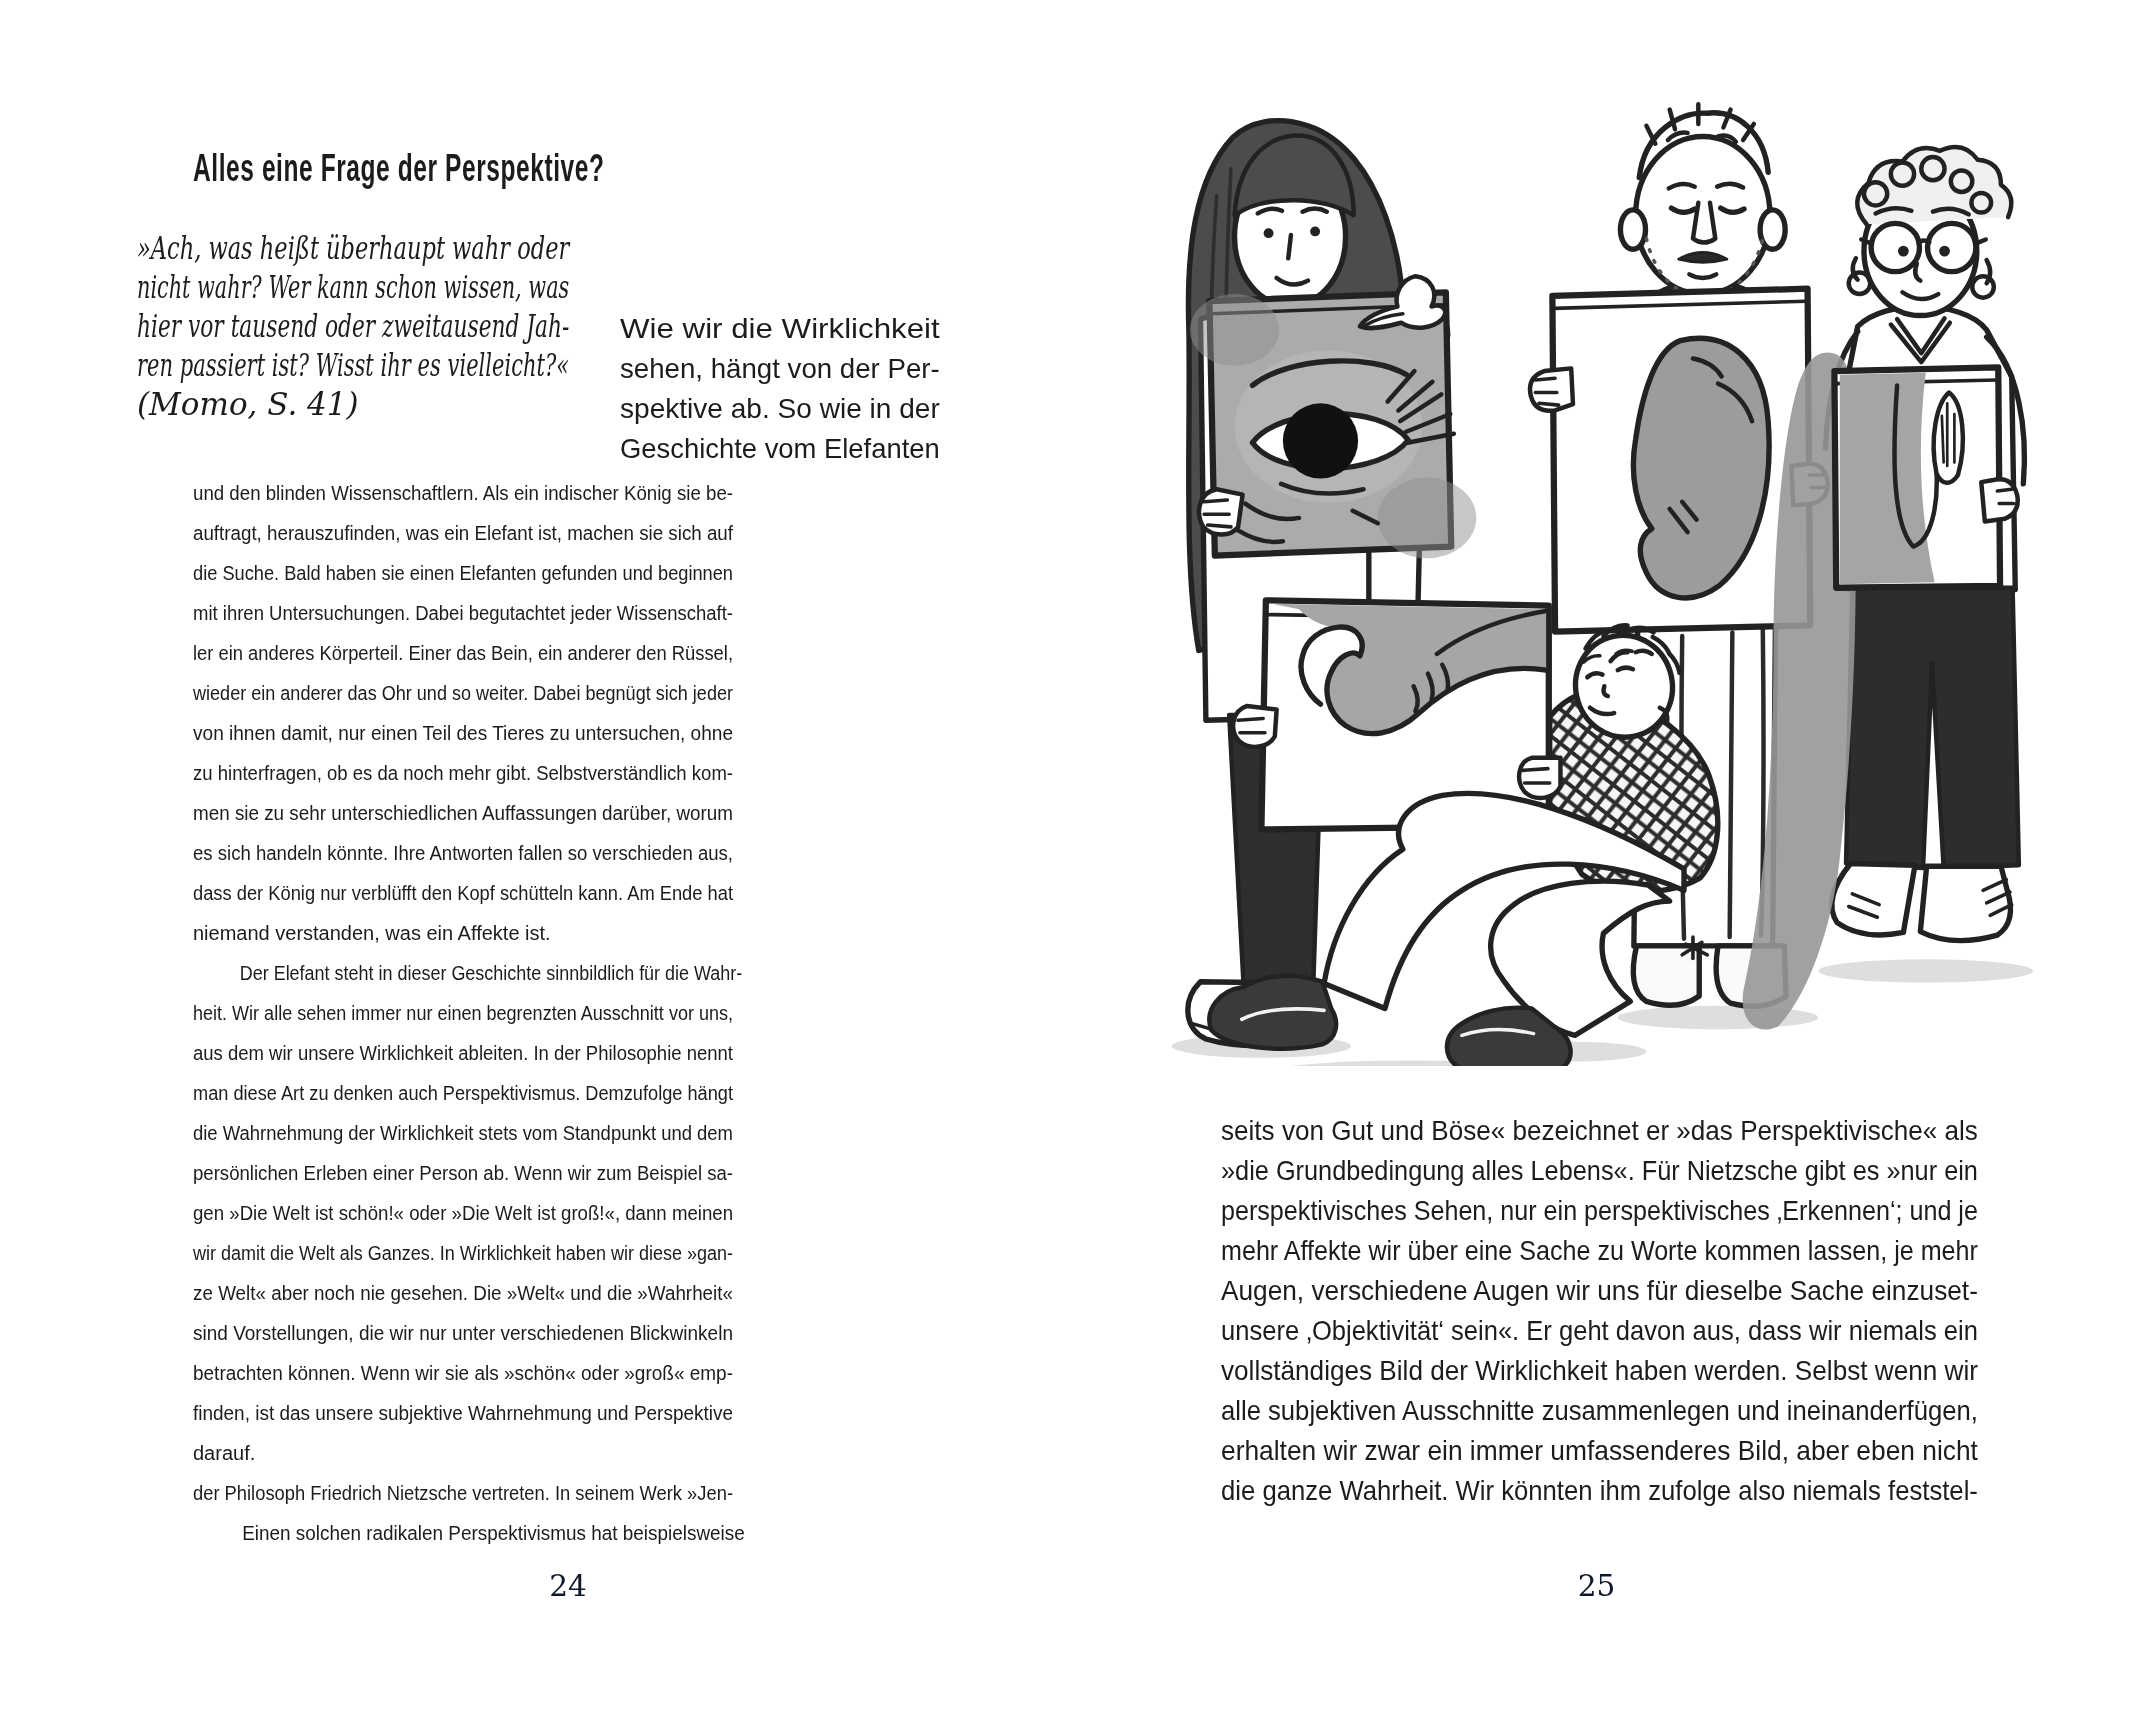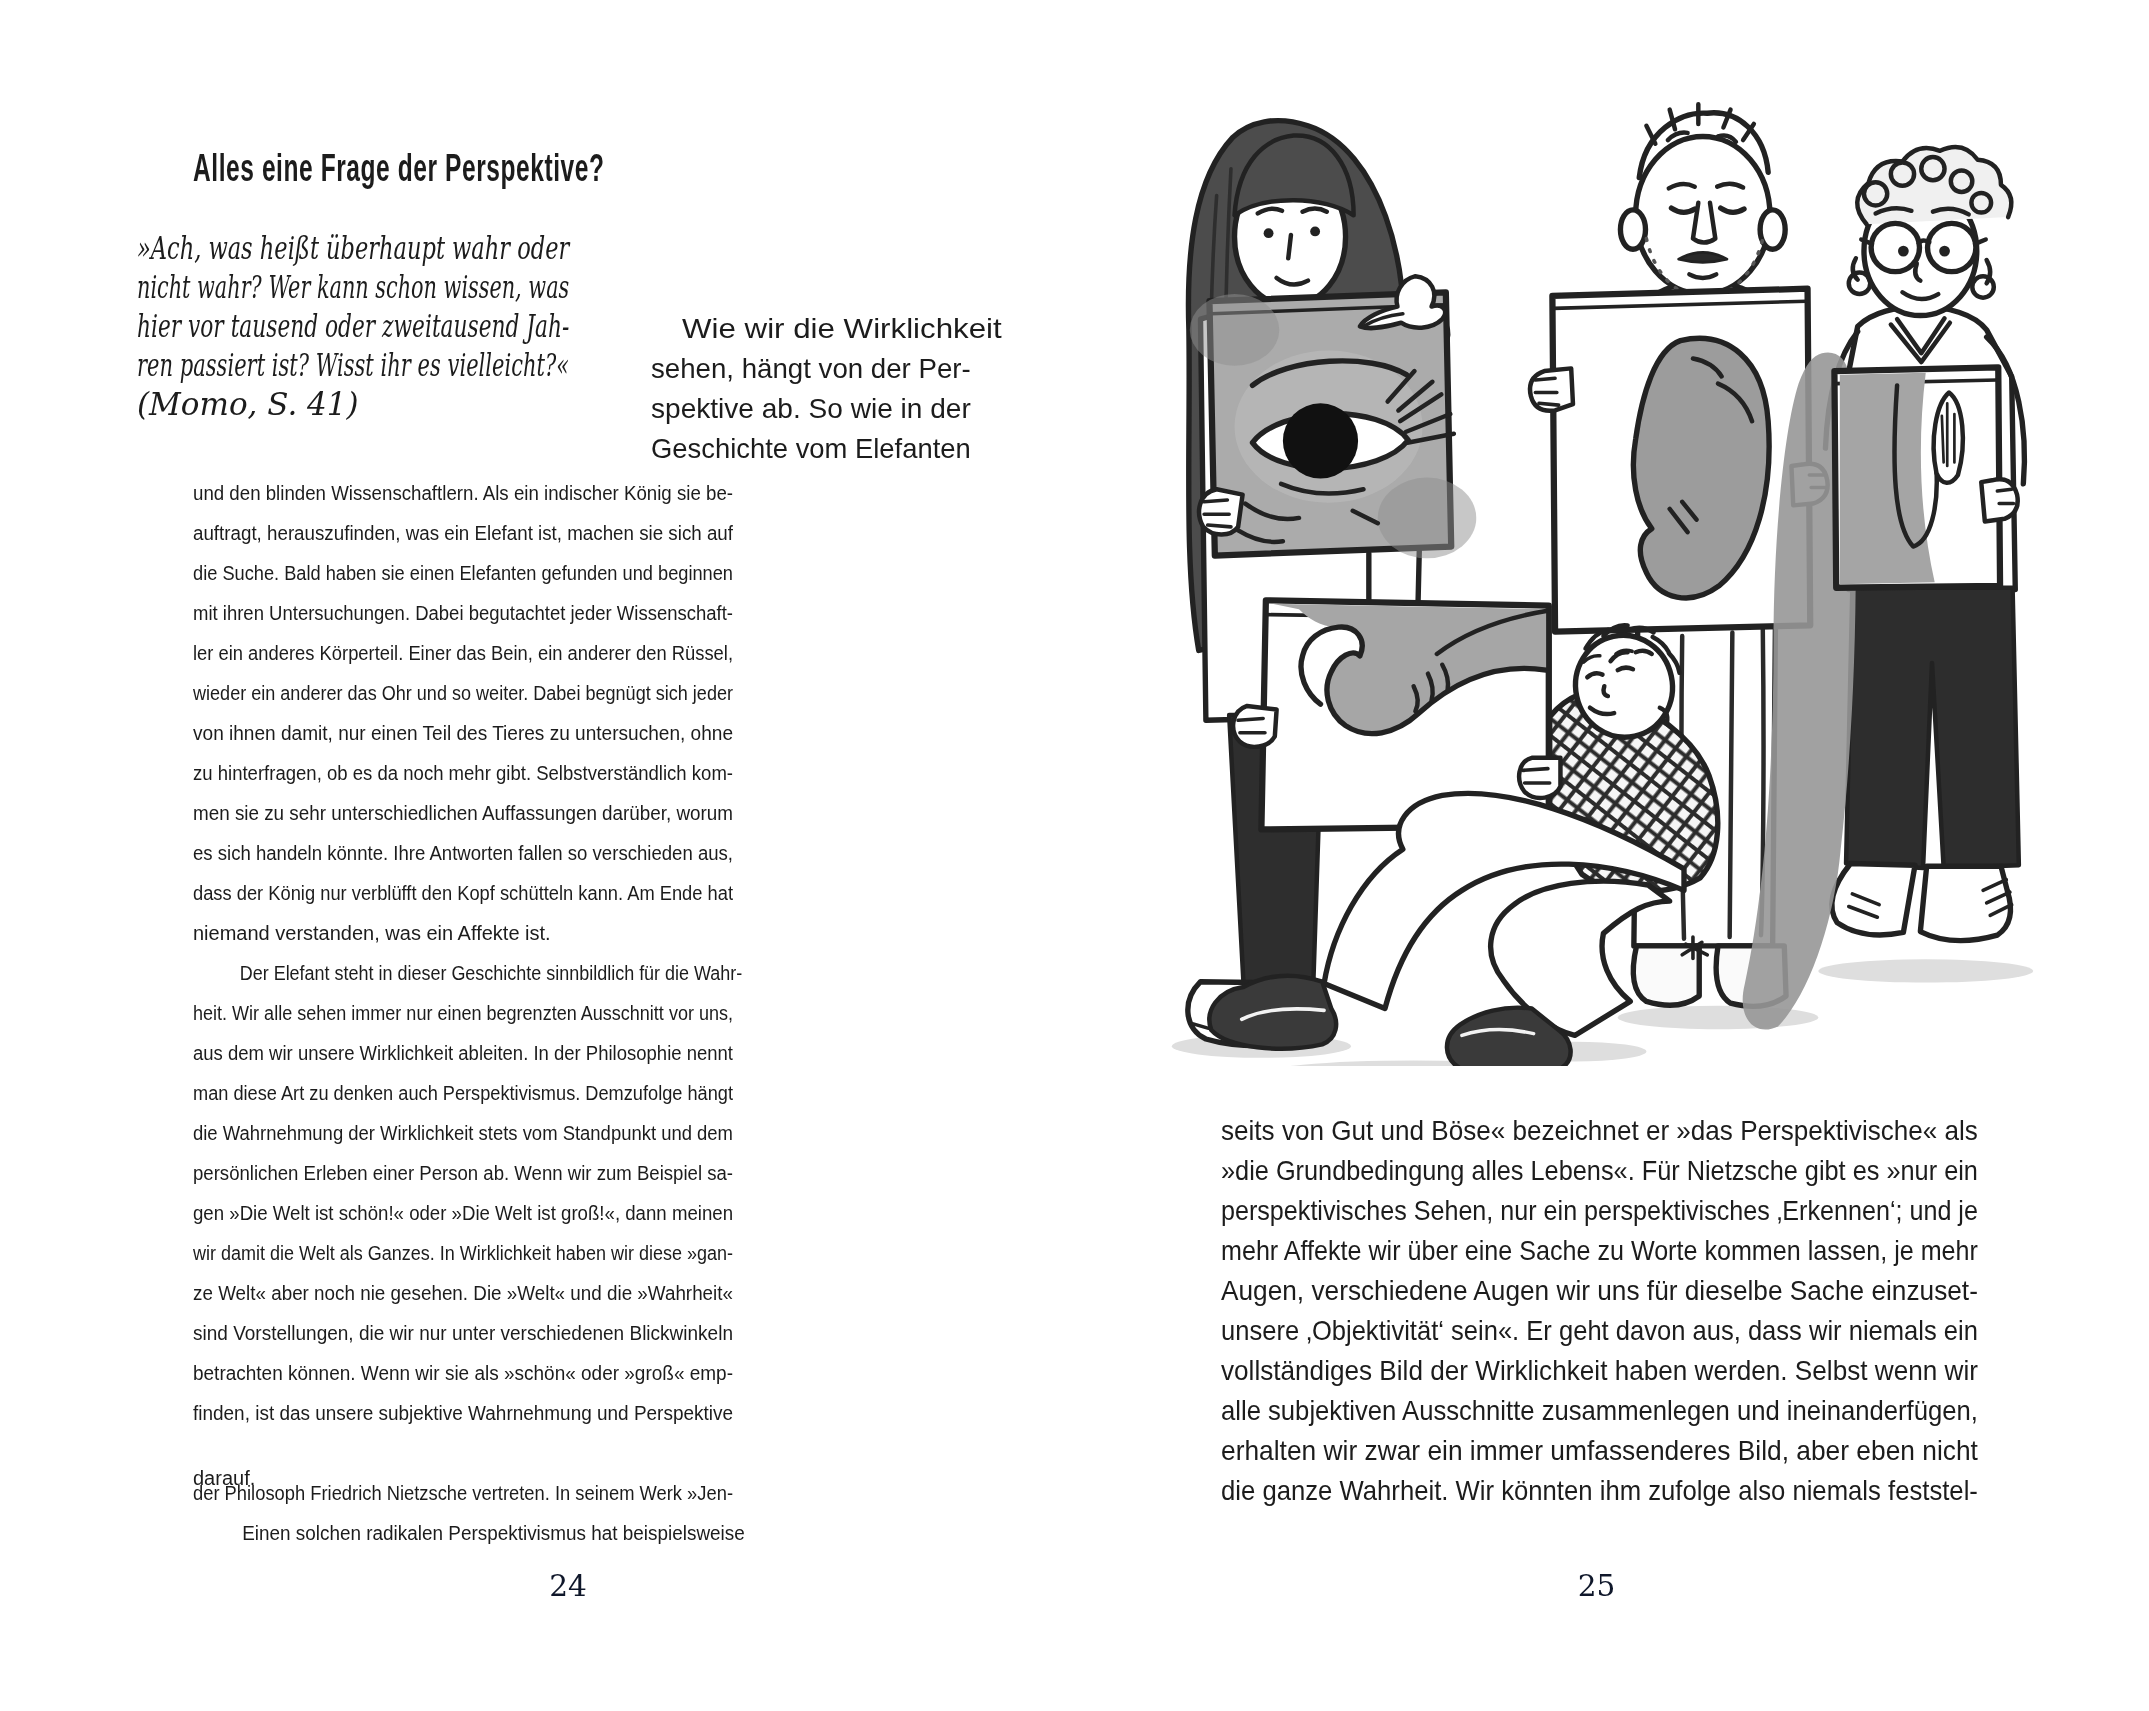--- a/index.html
+++ b/index.html
@@ -9,21 +9,21 @@
   }
   .abs{position:absolute;}
   .line{white-space:nowrap;overflow:visible;}
   .fit{display:inline-block;transform-origin:left center;}
   
   .title{left:193px;top:147px;width:407px;font-size:38px;font-weight:bold;
          letter-spacing:0.9px;line-height:43px;}
   .quote{left:137px;top:229px;width:437px;font-family:"DejaVu Serif",serif;
          font-style:italic;font-size:31px;}
   .quote .line{height:39px;line-height:39px;}
-  .intro{left:651px;top:309px;width:317px;font-size:28px;text-align:right;}
+  .intro{left:620px;top:309px;width:317px;font-size:28px;}
   .intro .line,.bodytext .line{height:40px;line-height:40px;}
   .bodyleft{left:193px;top:473px;width:750px;font-size:20px;}
   .bodyright{left:1221px;top:1111px;width:751px;font-size:28px;}
   .pagenum{top:1569px;text-align:center;font-family:"DejaVu Serif",serif;
            font-size:29.6px;color:#0f172a;}
   .pagenum-left{left:193px;width:750px;}
   .pagenum-right{left:1221px;width:751px;}
   .illus{left:1145px;top:88px;width:924px;height:978px;}
   svg{display:block;}
 </style>
@@ -67,21 +67,21 @@
     <div class="line"><span class="fit" style="transform: scaleX(0.925229);">aus dem wir unsere Wirklichkeit ableiten. In der Philosophie nennt</span></div>
     <div class="line"><span class="fit" style="transform: scaleX(0.909613);">man diese Art zu denken auch Perspektivismus. Demzufolge hängt</span></div>
     <div class="line"><span class="fit" style="transform: scaleX(0.922934);">die Wahrnehmung der Wirklichkeit stets vom Standpunkt und dem</span></div>
     <div class="line"><span class="fit" style="transform: scaleX(0.929371);">persönlichen Erleben einer Person ab. Wenn wir zum Beispiel sa-</span></div>
     <div class="line"><span class="fit" style="transform: scaleX(0.931731);">gen »Die Welt ist schön!« oder »Die Welt ist groß!«, dann meinen</span></div>
     <div class="line"><span class="fit" style="transform: scaleX(0.900181);">wir damit die Welt als Ganzes. In Wirklichkeit haben wir diese »gan-</span></div>
     <div class="line"><span class="fit" style="transform: scaleX(0.941872);">ze Welt« aber noch nie gesehen. Die »Welt« und die »Wahrheit«</span></div>
     <div class="line"><span class="fit" style="transform: scaleX(0.950546);">sind Vorstellungen, die wir nur unter verschiedenen Blickwinkeln</span></div>
     <div class="line"><span class="fit" style="transform: scaleX(0.949299);">betrachten können. Wenn wir sie als »schön« oder »groß« emp-</span></div>
     <div class="line"><span class="fit" style="transform: scaleX(0.948056);">finden, ist das unsere subjektive Wahrnehmung und Perspektive</span></div>
-    <div class="line"><span class="fit" style="transform: scaleX(1); margin-top: 25px;">darauf.</span></div>
+    <div class="line"><span class="fit" style="transform: scaleX(1);">darauf.</span></div>
     <div class="line"><span class="fit" style="transform: scaleX(0.917166);">der Philosoph Friedrich Nietzsche vertreten. In seinem Werk »Jen-</span></div>
     <div class="line"><span class="fit" style="padding-left: 52px; transform: scaleX(0.945783);">Einen solchen radikalen Perspektivismus hat beispielsweise</span></div>
   </div>
 
 <div class="abs pagenum pagenum-left">24</div>
 
 <div class="abs illus">
 <svg viewBox="0 0 1032 1092" width="924" height="978">
   <defs>
     <pattern id="check" width="30" height="30" patternUnits="userSpaceOnUse" patternTransform="rotate(38)">

